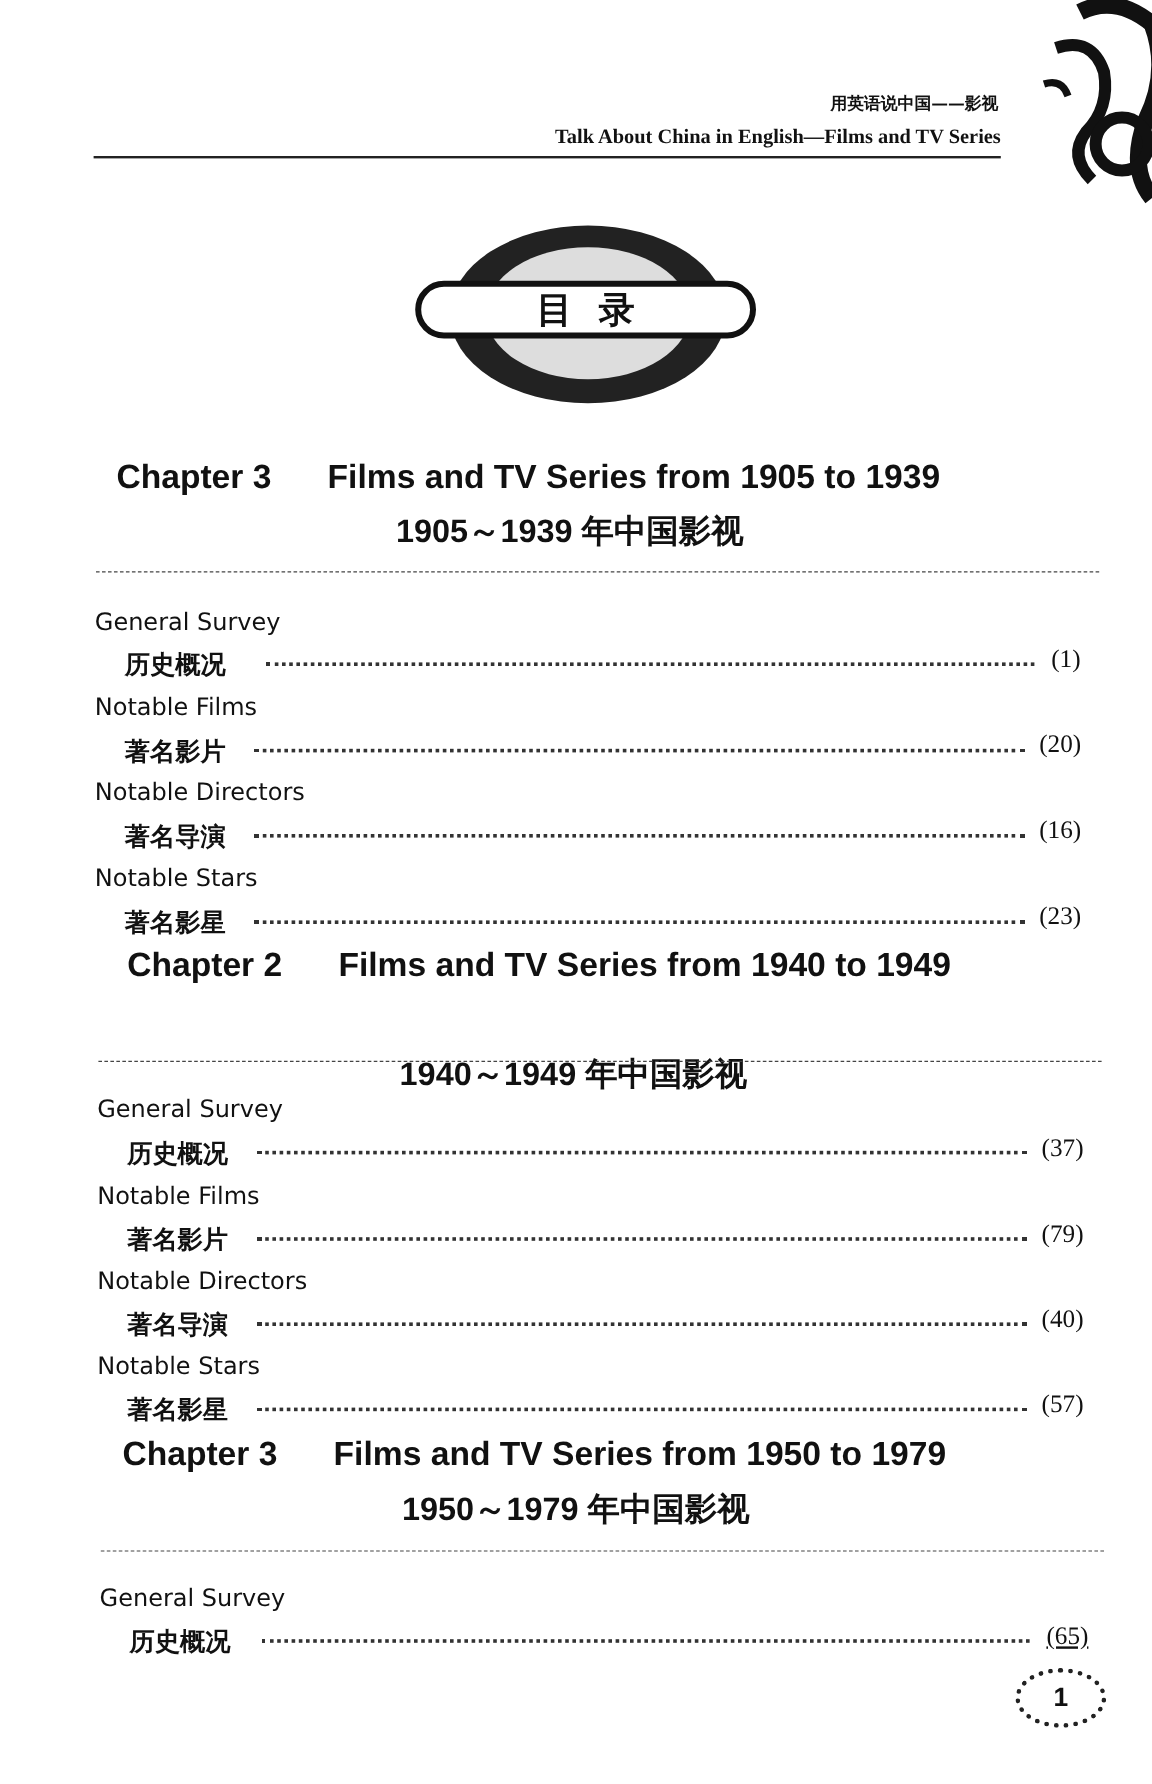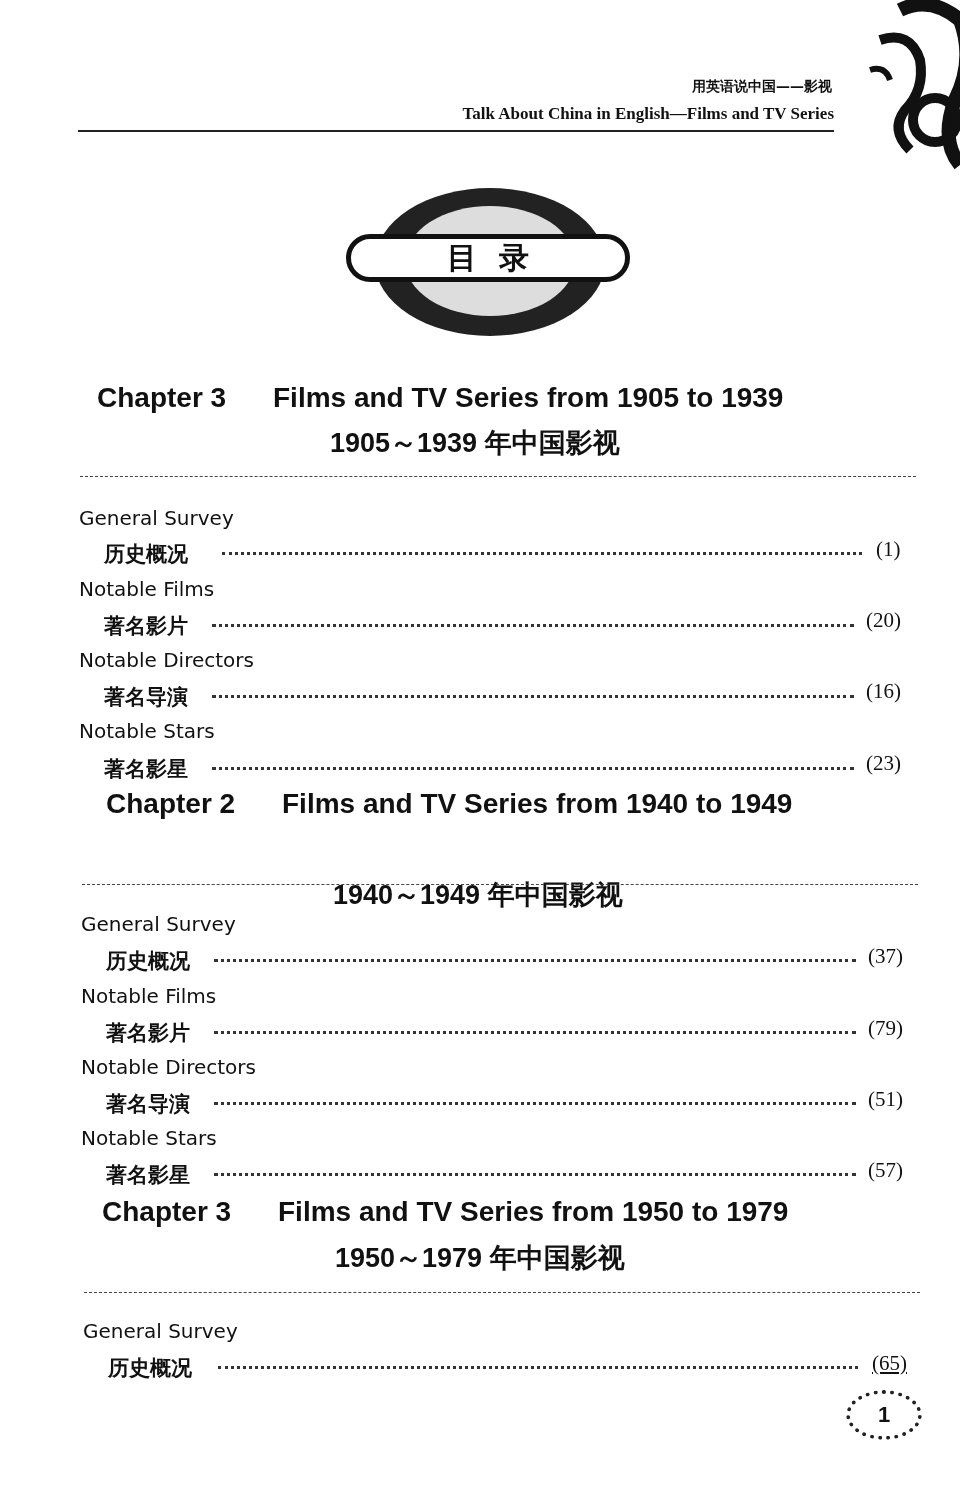--- a/index.html
+++ b/index.html
@@ -76,21 +76,21 @@
 <div class="page" style="left:868px;top:944px;">(37)</div>
 
 <div class="sec-en" style="left:81px;top:984px;">Notable Films</div>
 <div class="sec-cn" style="left:106px;top:1019px;">著名影片</div>
 <div class="dots" style="left:214px;top:1031px;width:642px;"></div>
 <div class="page" style="left:868px;top:1016px;">(79)</div>
 
 <div class="sec-en" style="left:81px;top:1055px;">Notable Directors</div>
 <div class="sec-cn" style="left:106px;top:1090px;">著名导演</div>
 <div class="dots" style="left:214px;top:1102px;width:642px;"></div>
-<div class="page" style="left:868px;top:1087px;">(51)</div>
+<div class="page" style="left:868px;top:1087px;">(40)</div>
 
 <div class="sec-en" style="left:81px;top:1126px;">Notable Stars</div>
 <div class="sec-cn" style="left:106px;top:1161px;">著名影星</div>
 <div class="dots" style="left:214px;top:1173px;width:642px;"></div>
 <div class="page" style="left:868px;top:1158px;">(57)</div>
 
 <div class="ch-en" style="left:102px;top:1196px;"><span class="num">Chapter 3</span><span>Films and TV Series from 1950 to 1979</span></div>
 <div class="ch-cn" style="left:335px;top:1240px;">1950～1979 年中国影视</div>
 <div class="dash" style="left:84px;top:1292px;width:836px;"></div>
 

